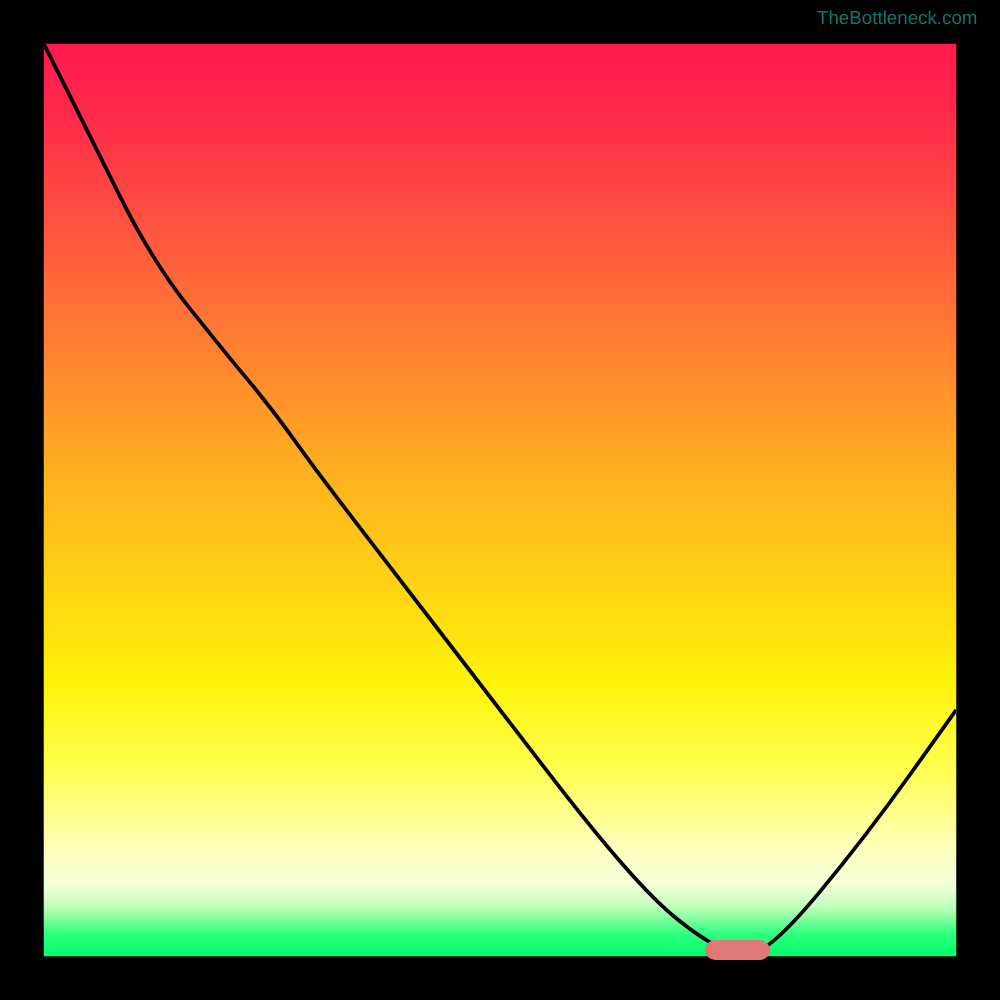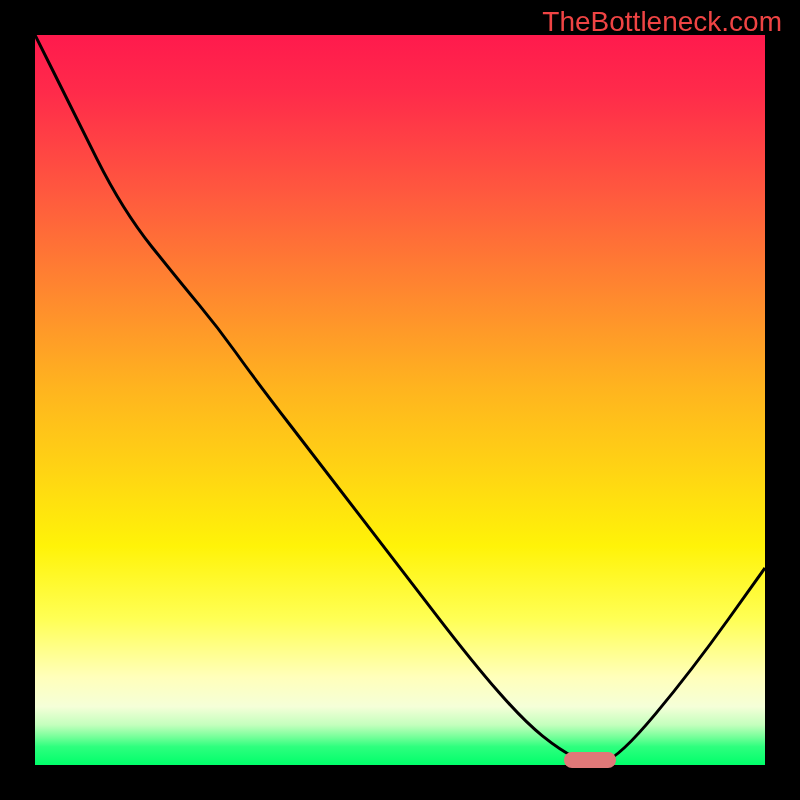--- a/index.html
+++ b/index.html
@@ -12,23 +12,23 @@
   }
   .container {
     position: relative;
     width: 800px;
     height: 800px;
   }
   .watermark {
     position: absolute;
     top: 6px;
     right: 18px;
-    color: #ef4444;
+    color: #0f766e;
     font-family: Arial, Helvetica, sans-serif;
-    font-size: 28px;
+    font-size: 15px;
     font-weight: normal;
     z-index: 4;
     letter-spacing: 0px;
   }
   .plot {
     position: absolute;
     left: 35px;
     top: 35px;
     width: 730px;
     height: 730px;

